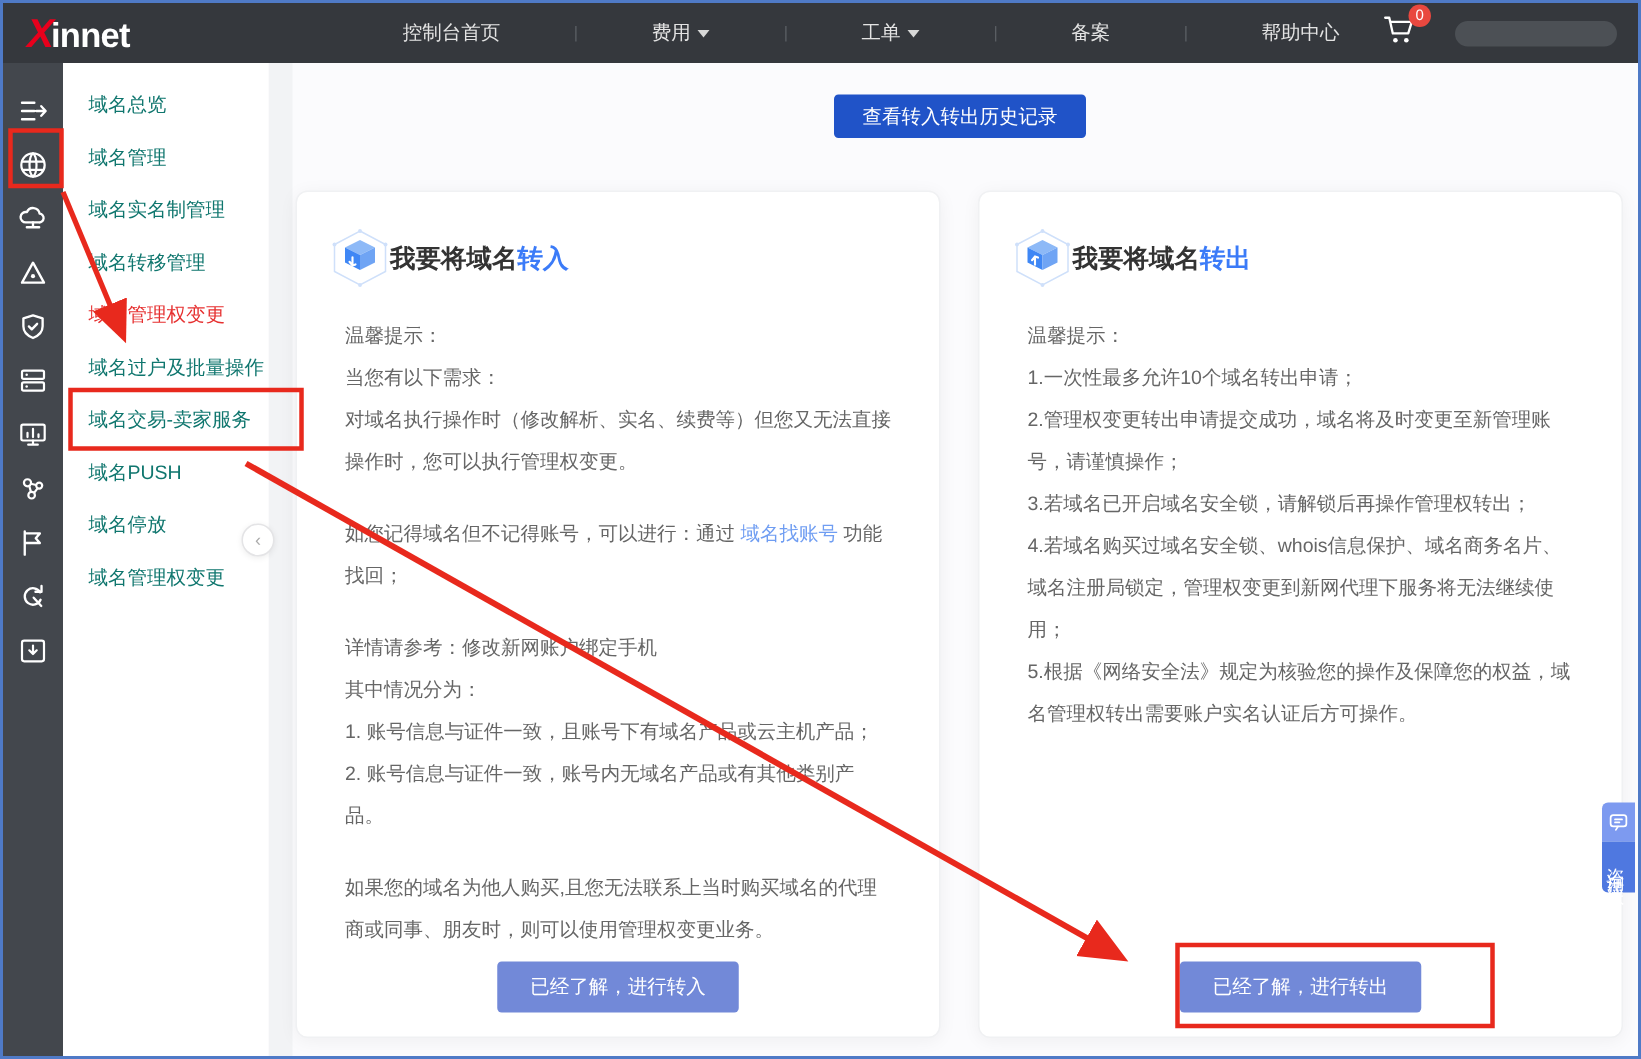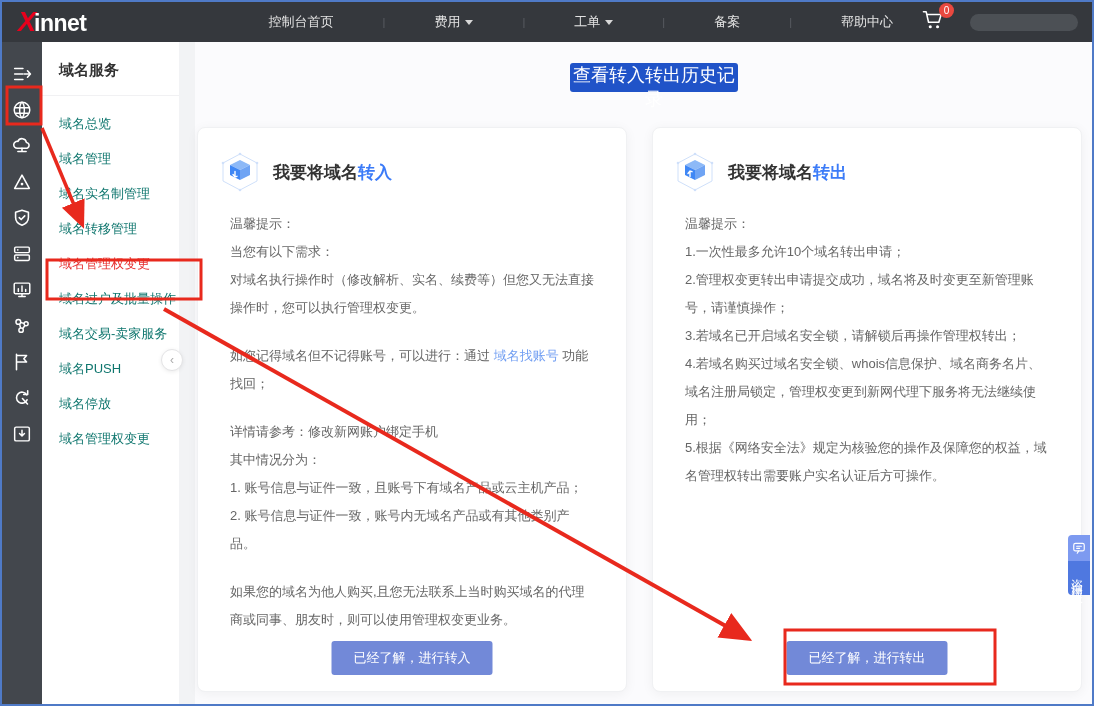--- a/index.html
+++ b/index.html
@@ -37,27 +37,27 @@
   #side-menu { list-style:none; margin-top:10px; }
   .sideitem { height:35px; line-height:35px; padding-left:17px; font-size:13px; color:#0f766e;
               cursor:pointer; white-space:nowrap; }
   .sideitem.selected { color:#e63030; }
   .gutter { position:absolute; left:177px; top:40px; width:16px; height:666px; background:#f2f3f5; }
   .collapse-chip { position:absolute; left:159px; top:347px; width:22px; height:22px; border-radius:50%;
                    background:#fff; border:1px solid #e4e4e6; box-shadow:0 1px 4px rgba(0,0,0,.08);
                    color:#aaa; font-size:12px; text-align:center; line-height:20px; cursor:pointer; z-index:6; }
 
   
-  .history-btn { position:absolute; left:568px; top:61px; width:168px; height:29px;
+  .history-btn { position:absolute; left:554px; top:61px; width:168px; height:29px;
                  background:#2053c8; color:#fff; border:none; border-radius:3px;
-                 font-size:18px; cursor:pointer; z-index:2; font-family:Liberation Serif, serif; }
+                 font-size:13px; cursor:pointer; z-index:2; font-family:Liberation Serif, serif; }
   .panel { position:absolute; top:125px; width:430px; height:565px; background:#fff;
            border:1px solid #f0f1f3; border-radius:8px; box-shadow:0 2px 12px rgba(0,0,0,.05); z-index:2; }
   .panel.left { left:195px; } .panel.right { left:650px; }
-  .panel-head { display:flex; align-items:center; gap:13px; padding:24px 30px 8px 22px;text-align:center; }
+  .panel-head { display:flex; align-items:center; padding:24px 30px 8px 22px;text-align:center; }
   .panel-title { font-size:17px; font-weight:bold; color:#333; }
   .panel-title .hl { color:#3b7bf8; }
   .panel-body { padding:10px 32px 0 32px; font-size:13px; color:#666; }
   .para { line-height:28px; }
   .para.gap { margin-top:20px; }
   .link { color:#6f9df2; cursor:pointer; }
   .panel-btn { position:absolute; bottom:16px; left:50%; transform:translateX(-50%);
                background:#7289d8; color:#fff; border:none; border-radius:3px;
                font-size:13px; padding:0 22px; height:34px; white-space:nowrap;
                cursor:pointer; font-family:inherit; }
@@ -171,21 +171,20 @@
     </div>
     <div class="rail-icon">
       <svg width="22" height="22" viewBox="0 0 24 24" fill="none" stroke="#fff" stroke-width="1.6" stroke-linecap="round" stroke-linejoin="round">
           <rect x="4" y="4.5" width="16" height="15" rx="1.6"></rect>
           <path d="M12 8v6M9.3 11.5 12 14.2l2.7-2.7"></path>
         </svg>
     </div>
   </div>
 
   <aside class="sidebar">
-    <div class="side-header">域名服务</div>
     <ul id="side-menu">
         <li class="sideitem">域名总览</li>
         <li class="sideitem">域名管理</li>
         <li class="sideitem">域名实名制管理</li>
         <li class="sideitem">域名转移管理</li>
         <li class="sideitem selected">域名管理权变更</li>
         <li class="sideitem">域名过户及批量操作</li>
         <li class="sideitem">域名交易-卖家服务</li>
         <li class="sideitem">域名PUSH</li>
         <li class="sideitem">域名停放</li>

